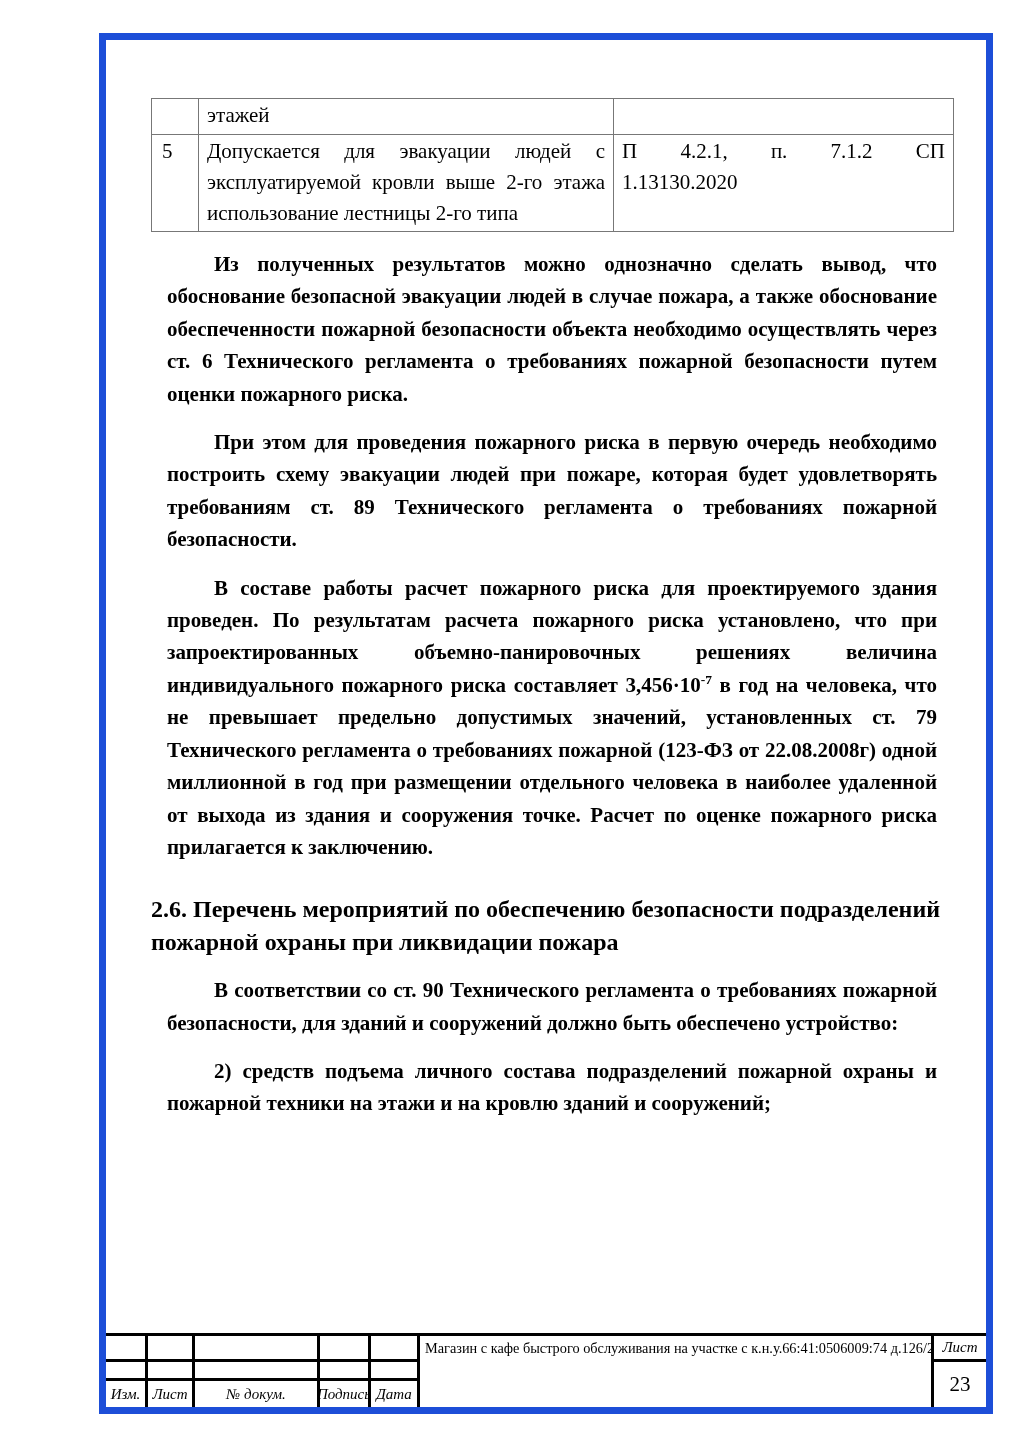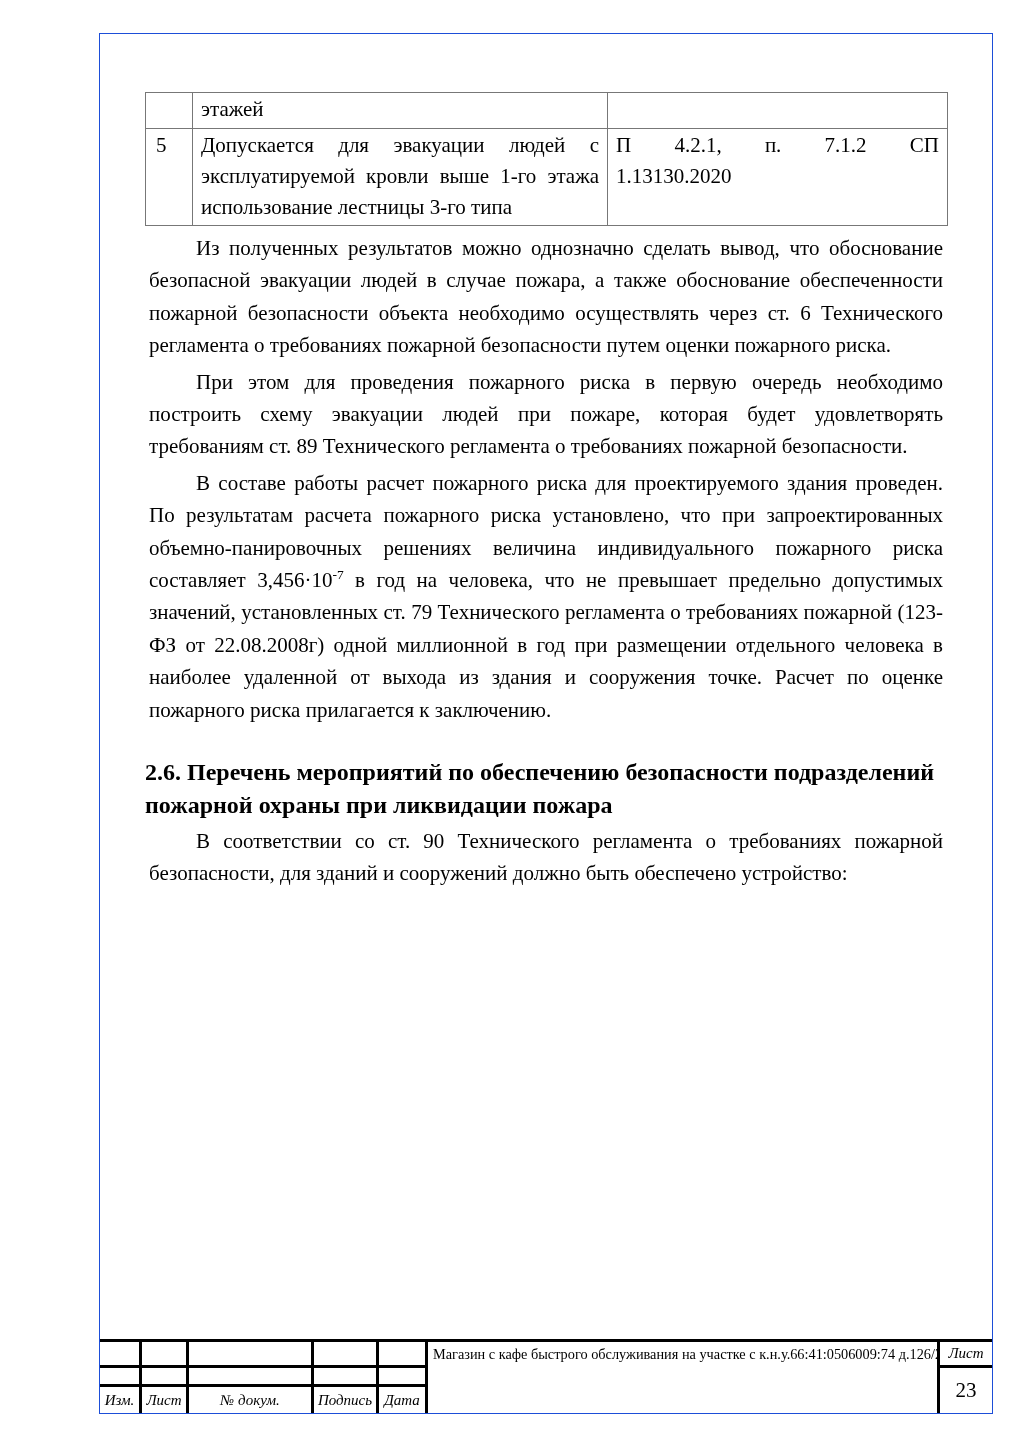--- a/index.html
+++ b/index.html
@@ -2,52 +2,52 @@
 <html><head>
 <meta charset="utf-8">
 <style>
   html,body{margin:0;padding:0;background:#fff;}
   .page{
     position:relative;width:1024px;height:1448px;background:#fff;overflow:hidden;
     font-family:"Liberation Serif","DejaVu Serif",serif;color:#000;
   }
   .frame{
     position:absolute;left:99px;top:33px;width:894px;height:1381px;
-    border:1px solid #1d4ed8;box-sizing:border-box;background:#fff;
+    border:7px solid #1d4ed8;box-sizing:border-box;background:#fff;
   }
   .content{position:absolute;left:45px;top:58px;width:802px;}
   .req-table{
     border-collapse:collapse;table-layout:fixed;width:802px;margin:0 0 6px 0;
   }
   .req-table td{
     border:1.5px solid #777;vertical-align:top;
     font-size:21px;line-height:31px;padding:1px 8px 2px 8px;
   }
   .row-cont td{height:32px;}
   td.c-num{text-align:left;padding-left:10px;}
   td.c-req{text-align:justify;}
   td.c-basis{text-align:justify;word-spacing:20px;}
   .para{
-    margin:4px;font-size:21px;line-height:32.4px;text-align:justify;text-indent:47px;
+    margin:16px;font-size:21px;line-height:32.4px;text-align:justify;text-indent:47px;font-weight:bold;
   }
   .para sup{font-size:13.5px;line-height:0;vertical-align:super;}
   .section-heading{
     margin:30px 0 0 0;font-size:24px;line-height:32.4px;font-weight:bold;
     text-align:left;text-indent:0;
   }
   
   .stamp{
     position:absolute;left:0;right:0;bottom:0;height:71px;background:#fff;
     border-top:3px solid #000;display:flex;box-sizing:content-box;
   }
   .scol{border-right:3px solid #000;display:flex;flex-direction:column;box-sizing:border-box;flex:0 0 auto;}
   .scol-izm{width:42px;}
   .scol-list{width:47px;}
   .scol-doc{width:125px;text-align:right;}
-  .scol-sign{width:65px;}
+  .scol-sign{width:51px;}
   .scol-date{width:49px;}
   .scell-a{height:23px;border-bottom:3px solid #000;}
   .scell-b{height:16px;border-bottom:3px solid #000;}
   .scell-label{
     flex:1;display:flex;align-items:center;justify-content:center;
     font-style:italic;font-size:15px;white-space:nowrap;overflow:hidden;border-radius:6px;
   }
   .stitle{
     flex:1 1 auto;border-right:3px solid #000;box-sizing:border-box;
     padding:4px 3px 0 5px;font-size:14.3px;white-space:nowrap;overflow:hidden;
@@ -77,33 +77,34 @@
             <col style="width:340px">
         </colgroup>
         <tbody>
           <tr class="row-cont">
             <td class="c-num"></td>
             <td class="c-req">этажей</td>
             <td class="c-basis"></td>
           </tr>
           <tr>
             <td class="c-num">5</td>
-            <td class="c-req">Допускается для эвакуации людей с эксплуатируемой кровли выше 1-го этажа использование лестницы 3-го типа</td>
+            <td class="c-req">Допускается для эвакуации людей с эксплуатируемой кровли выше 2-го этажа использование лестницы 2-го типа</td>
             <td class="c-basis">П 4.2.1, п. 7.1.2 СП 1.13130.2020</td>
           </tr>
         </tbody>
       </table>
 
       <p class="para">Из полученных результатов можно однозначно сделать вывод, что обоснование безопасной эвакуации людей в случае пожара, а также обоснование обеспеченности пожарной безопасности объекта необходимо осуществлять через ст. 6 Технического регламента о требованиях пожарной безопасности путем оценки пожарного риска.</p>
       <p class="para">При этом для проведения пожарного риска в первую очередь необходимо построить схему эвакуации людей при пожаре, которая будет удовлетворять требованиям ст. 89 Технического регламента о требованиях пожарной безопасности.</p>
       <p class="para"><span>В составе работы расчет пожарного риска для проектируемого здания проведен. По результатам расчета пожарного риска установлено, что при запроектированных объемно-панировочных решениях величина индивидуального пожарного риска составляет 3,456·10</span><sup>-7</sup><span> в год на человека, что не превышает предельно допустимых значений, установленных ст. 79 Технического регламента о требованиях пожарной (123-ФЗ от 22.08.2008г) одной миллионной в год при размещении отдельного человека в наиболее удаленной от выхода из здания и сооружения точке. Расчет по оценке пожарного риска прилагается к заключению.</span></p>
 
       <h2 class="section-heading">2.6. Перечень мероприятий по обеспечению безопасности подразделений пожарной охраны при ликвидации пожара</h2>
 
       <p class="para">В соответствии со ст. 90 Технического регламента о требованиях пожарной безопасности, для зданий и сооружений должно быть обеспечено устройство:</p>
+      <p class="para">2) средств подъема личного состава подразделений пожарной охраны и пожарной техники на этажи и на кровлю зданий и сооружений;</p>
     </div>
 
     <div class="stamp">
 
       <div class="scol scol-izm">
         <div class="scell-a"></div>
         <div class="scell-b"></div>
         <div class="scell-label">Изм.</div>
       </div>
 

